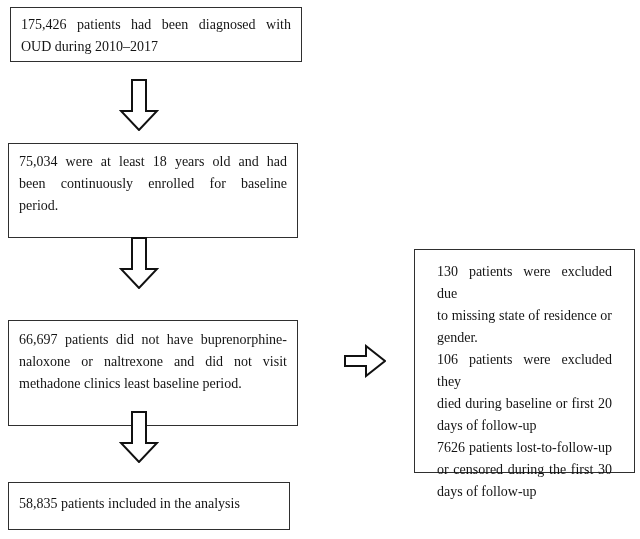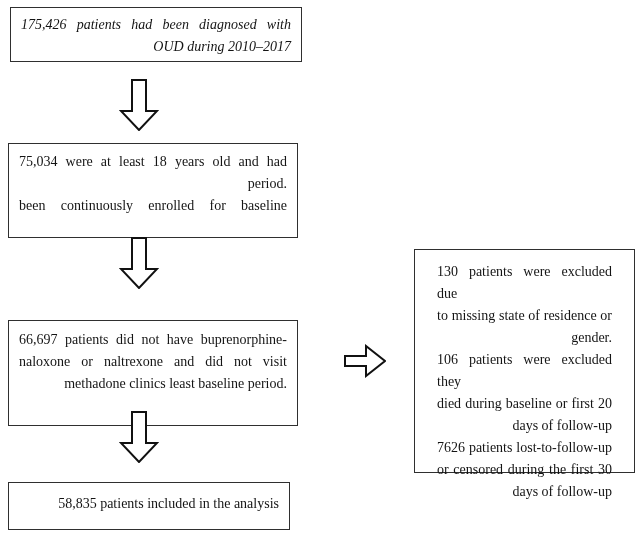--- a/index.html
+++ b/index.html
@@ -18,25 +18,25 @@
   .flow-box {
     position: absolute;
     box-sizing: border-box;
     border: 1px solid #2f2f2f;
     background: #ffffff;
     font-size: 14px;
     line-height: 22px;
     padding: 6px 10px;
     color: #141414;
   }
-  .line { text-align: right; }
+  .line { text-align: left; }
   .line.just { text-align: justify; text-align-last: justify; }
   .arrow { position: absolute; }
   
-  #box-diagnosed   { left: 10px;  top: 7px;   width: 292px; height: 55px;  padding-top: 6px; font-style: italic; }
+  #box-diagnosed   { left: 10px;  top: 7px;   width: 292px; height: 55px;  padding-top: 6px; }
   #box-age         { left: 8px;   top: 143px; width: 290px; height: 95px;  padding-top: 7px; }
   #box-nomed       { left: 8px;   top: 294px; width: 290px; height: 106px; padding-top: 8px; margin-top: 26px; }
   #box-included    { left: 8px;   top: 482px; width: 282px; height: 48px;  padding-top: 10px; }
   #box-excluded    { left: 414px; top: 249px; width: 221px; height: 224px; padding: 11px 22px; }
   #arrow-down-1 { left: 119px; top: 79px; }
   #arrow-down-2 { left: 119px; top: 237px; }
   #arrow-down-3 { left: 119px; top: 411px; }
   #arrow-right-1 { left: 344px; top: 344px; }
 </style>
 </head>
@@ -48,22 +48,22 @@
       <div class="line just">175,426 patients had been diagnosed with</div>
       <div class="line">OUD during 2010–2017</div>
     </div>
 
   <svg class="arrow" id="arrow-down-1" width="40" height="52" viewBox="0 0 40 52">
     <path d="M13 1 H27 V32 H38 L20 51 L2 32 H13 Z" fill="#ffffff" stroke="#111111" stroke-width="2" stroke-linejoin="miter"></path>
   </svg>
 
   <div class="flow-box" id="box-age">
       <div class="line just">75,034 were at least 18 years old and had</div>
+      <div class="line just">been continuously enrolled for baseline</div>
       <div class="line">period.</div>
-      <div class="line just">been continuously enrolled for baseline</div>
     </div>
 
   <svg class="arrow" id="arrow-down-2" width="40" height="52" viewBox="0 0 40 52">
     <path d="M13 1 H27 V32 H38 L20 51 L2 32 H13 Z" fill="#ffffff" stroke="#111111" stroke-width="2" stroke-linejoin="miter"></path>
   </svg>
 
   <div class="flow-box" id="box-nomed">
       <div class="line just">66,697 patients did not have buprenorphine-</div>
       <div class="line just">naloxone or naltrexone and did not visit</div>
       <div class="line">methadone clinics least baseline period.</div>

